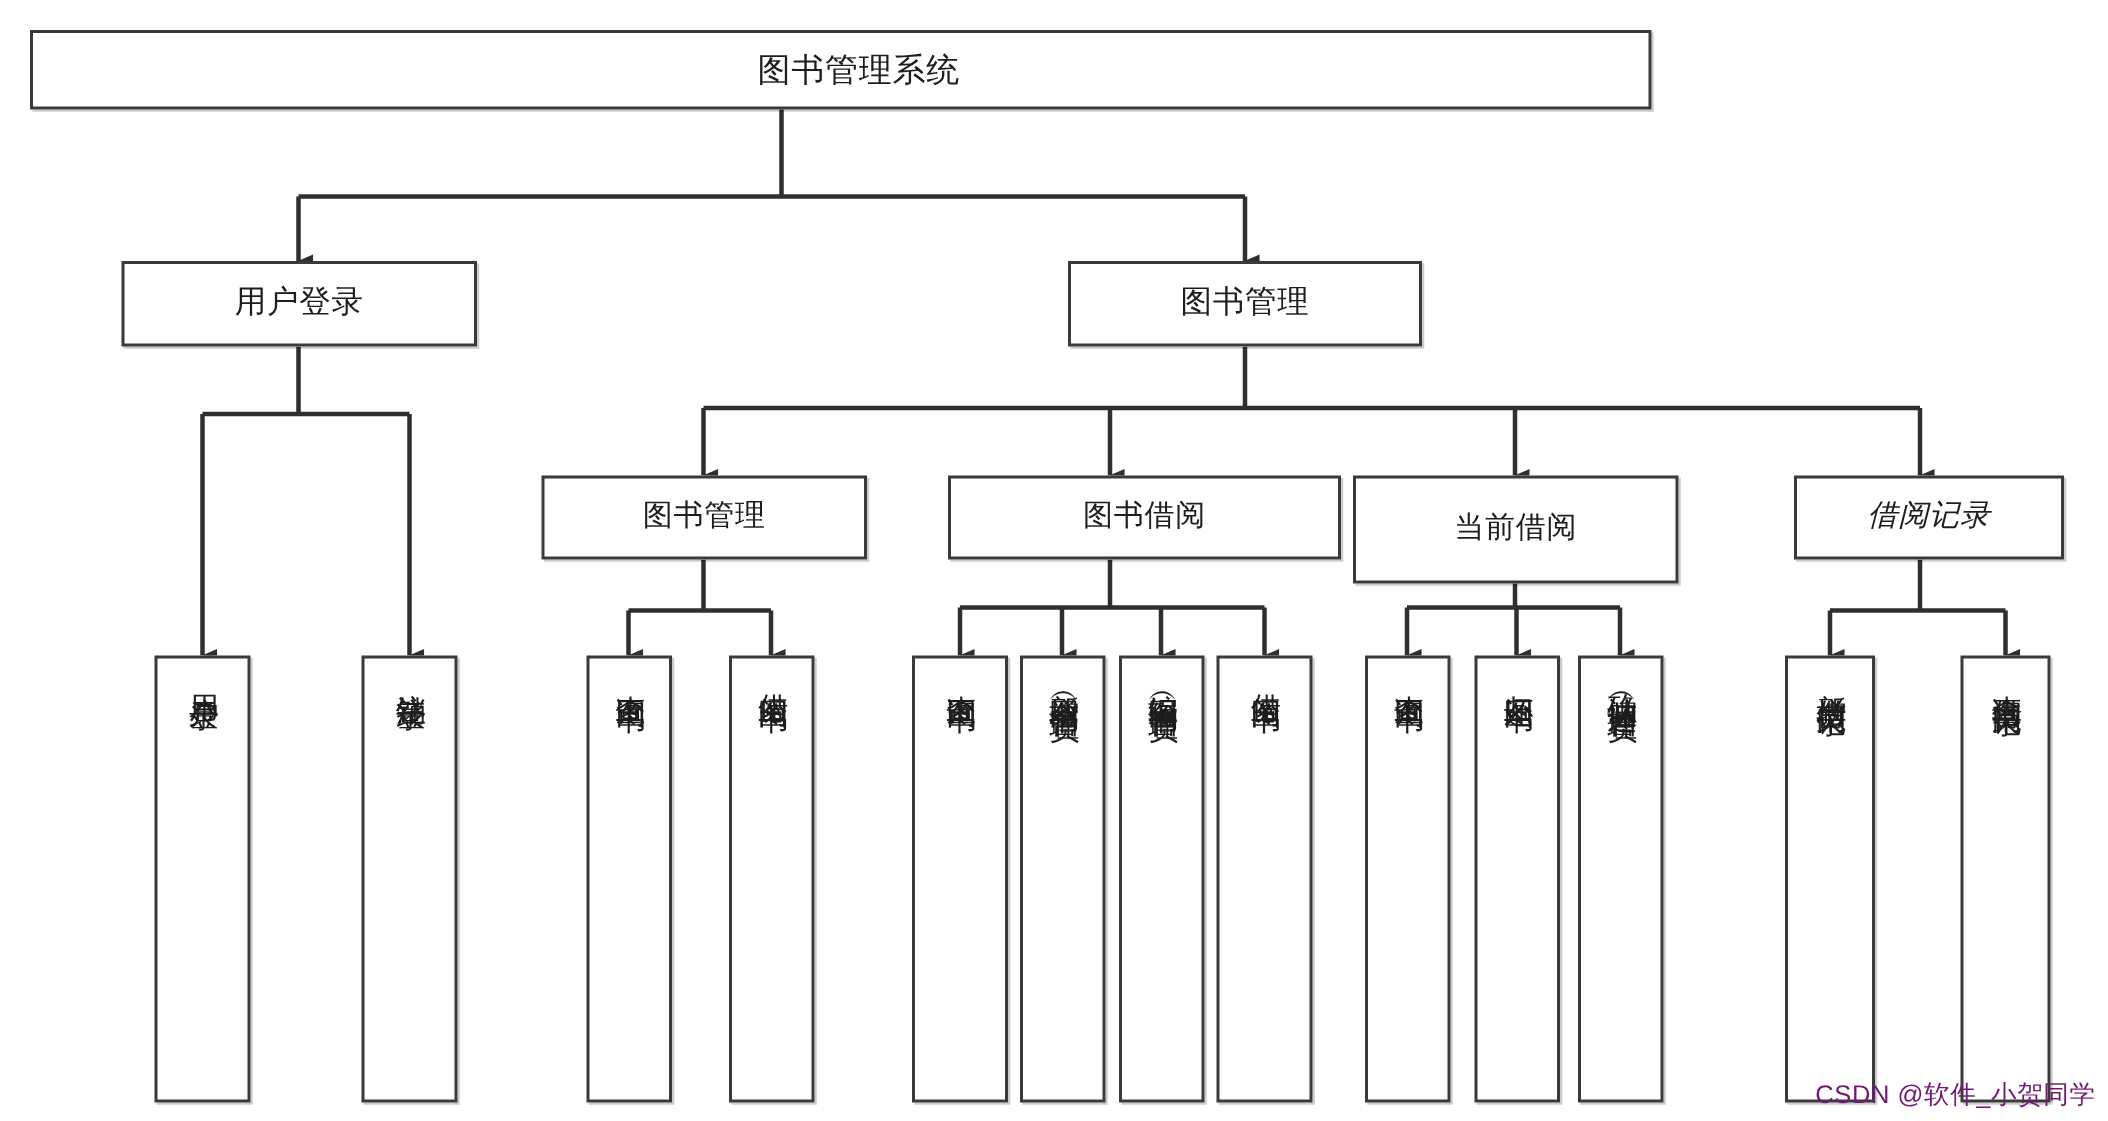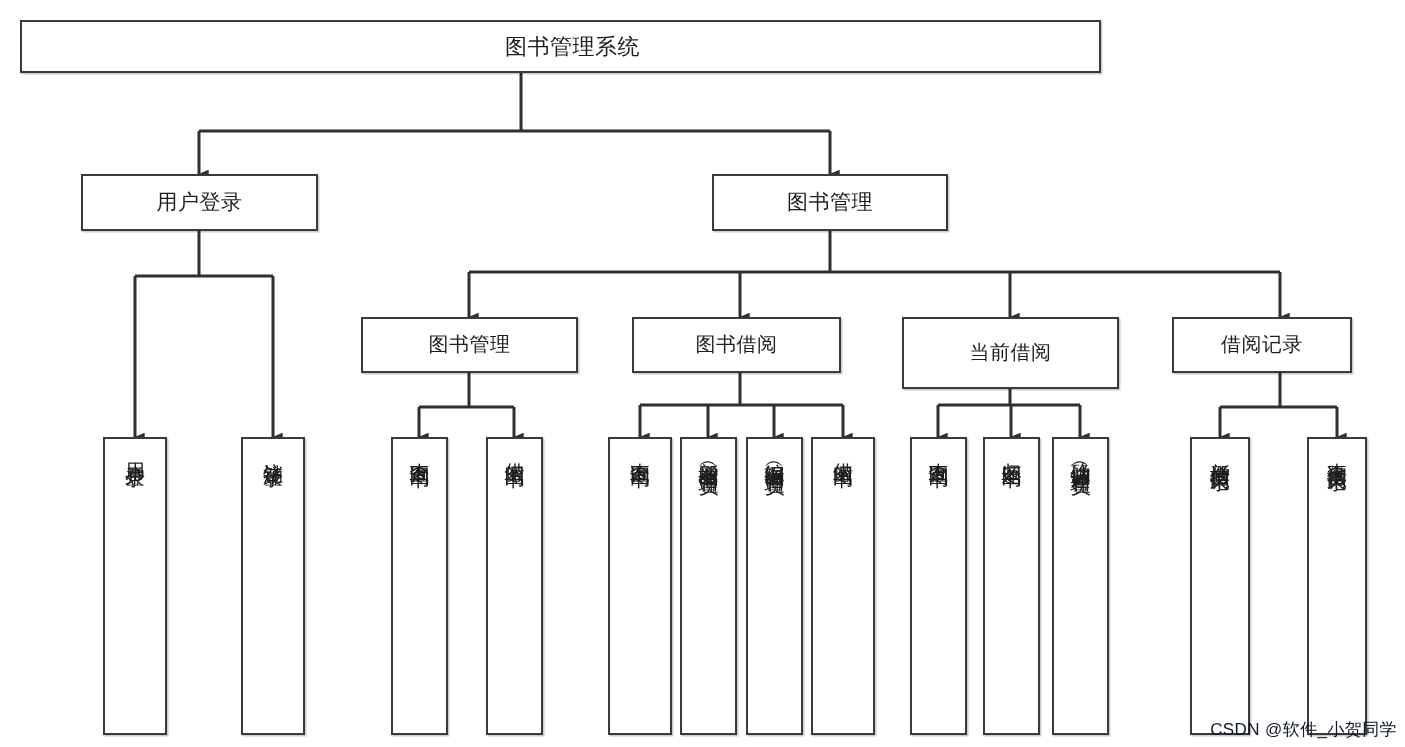--- a/index.html
+++ b/index.html
@@ -57,21 +57,21 @@
     font-size: 20px;
     letter-spacing: 2px;
     line-height: 1.05;
     white-space: nowrap;
   }
   #watermark {
     position: absolute;
     right: 8px;
     bottom: 6px;
     font-size: 17px;
-    color: #0f172a;
+    color: #701a75;
     letter-spacing: 0.4px;
     white-space: nowrap;
     user-select: none;
   }
 </style>
 </head>
 <body>
 
 <div id="canvas">
 
@@ -124,27 +124,27 @@
       </div>
       <div class="node-box node-l1" style="left: 81px; top: 174px; width: 237px; height: 57px;">
         <div class="node-label">用户登录</div>
       </div>
       <div class="node-box node-l1" style="left: 712px; top: 174px; width: 236px; height: 57px; align-items: center;">
         <div class="node-label">图书管理</div>
       </div>
       <div class="node-box node-l2" style="left: 361px; top: 317px; width: 217px; height: 56px;">
         <div class="node-label">图书管理</div>
       </div>
-      <div class="node-box node-l2" style="left: 632px; top: 317px; width: 209px; height: 56px;">
+      <div class="node-box node-l2" style="left: 632px; top: 317px; width: 262px; height: 56px;">
         <div class="node-label">图书借阅</div>
       </div>
       <div class="node-box node-l2" style="left: 902px; top: 317px; width: 217px; height: 72px;">
         <div class="node-label">当前借阅</div>
       </div>
-      <div class="node-box node-l2" style="left: 1172px; top: 317px; width: 180px; height: 56px;">
+      <div class="node-box node-l2" style="left: 1196px; top: 317px; width: 180px; height: 56px; font-style: italic;">
         <div class="node-label">借阅记录</div>
       </div>
       <div class="node-box node-leaf" style="left: 103px; top: 437px; width: 64px; height: 298px;">
         <div class="node-label">用户登录</div>
       </div>
       <div class="node-box node-leaf" style="left: 241px; top: 437px; width: 64px; height: 298px;">
         <div class="node-label">注销登录</div>
       </div>
       <div class="node-box node-leaf" style="left: 391px; top: 437px; width: 57px; height: 298px;">
         <div class="node-label">查询图书</div>

